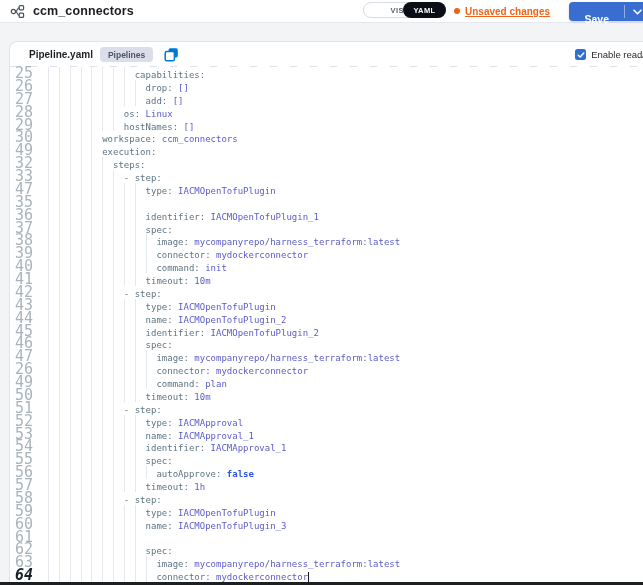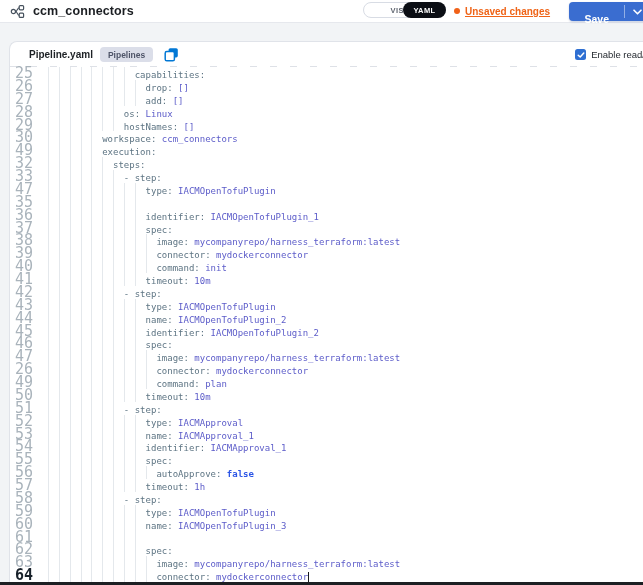--- a/index.html
+++ b/index.html
@@ -74,21 +74,21 @@
   .checkbox svg { width:8px; height:8px; }
   .checkbox-label { margin-left:5px; font-size:9.5px; color:#262b31; white-space:nowrap; }
 
   
   .code-area { position:relative; font-family:"DejaVu Sans Mono", monospace; }
   .code-line { position:relative; height:12.875px; font-size:9px; line-height:12.875px; }
   .line-num {
     position:absolute; left:0; top:0; width:28px; text-align:center;
     color:#a9b3bb; font-size:15px;
   }
-  .line-num.active { color:#18212a; font-weight:700; }
+  .line-num.active { color:#18212a; font-weight:700;font-style:italic; }
   .guides {
     position:absolute; left:38px; top:0; height:100%;
     background:repeating-linear-gradient(to right,#e4e8ec 0 1px, transparent 1px 10.834px);
   }
   .line-text { position:absolute; left:38px; top:2px; white-space:pre; }
   .tok-k { color:#5d7483; }
   .tok-v { color:#5c5cc9; }
   .tok-b { color:#2b55e6; font-weight:700; }
   .cursor { display:inline-block; width:1.2px; height:10.5px; background:#17191c; vertical-align:-2px; }
 

